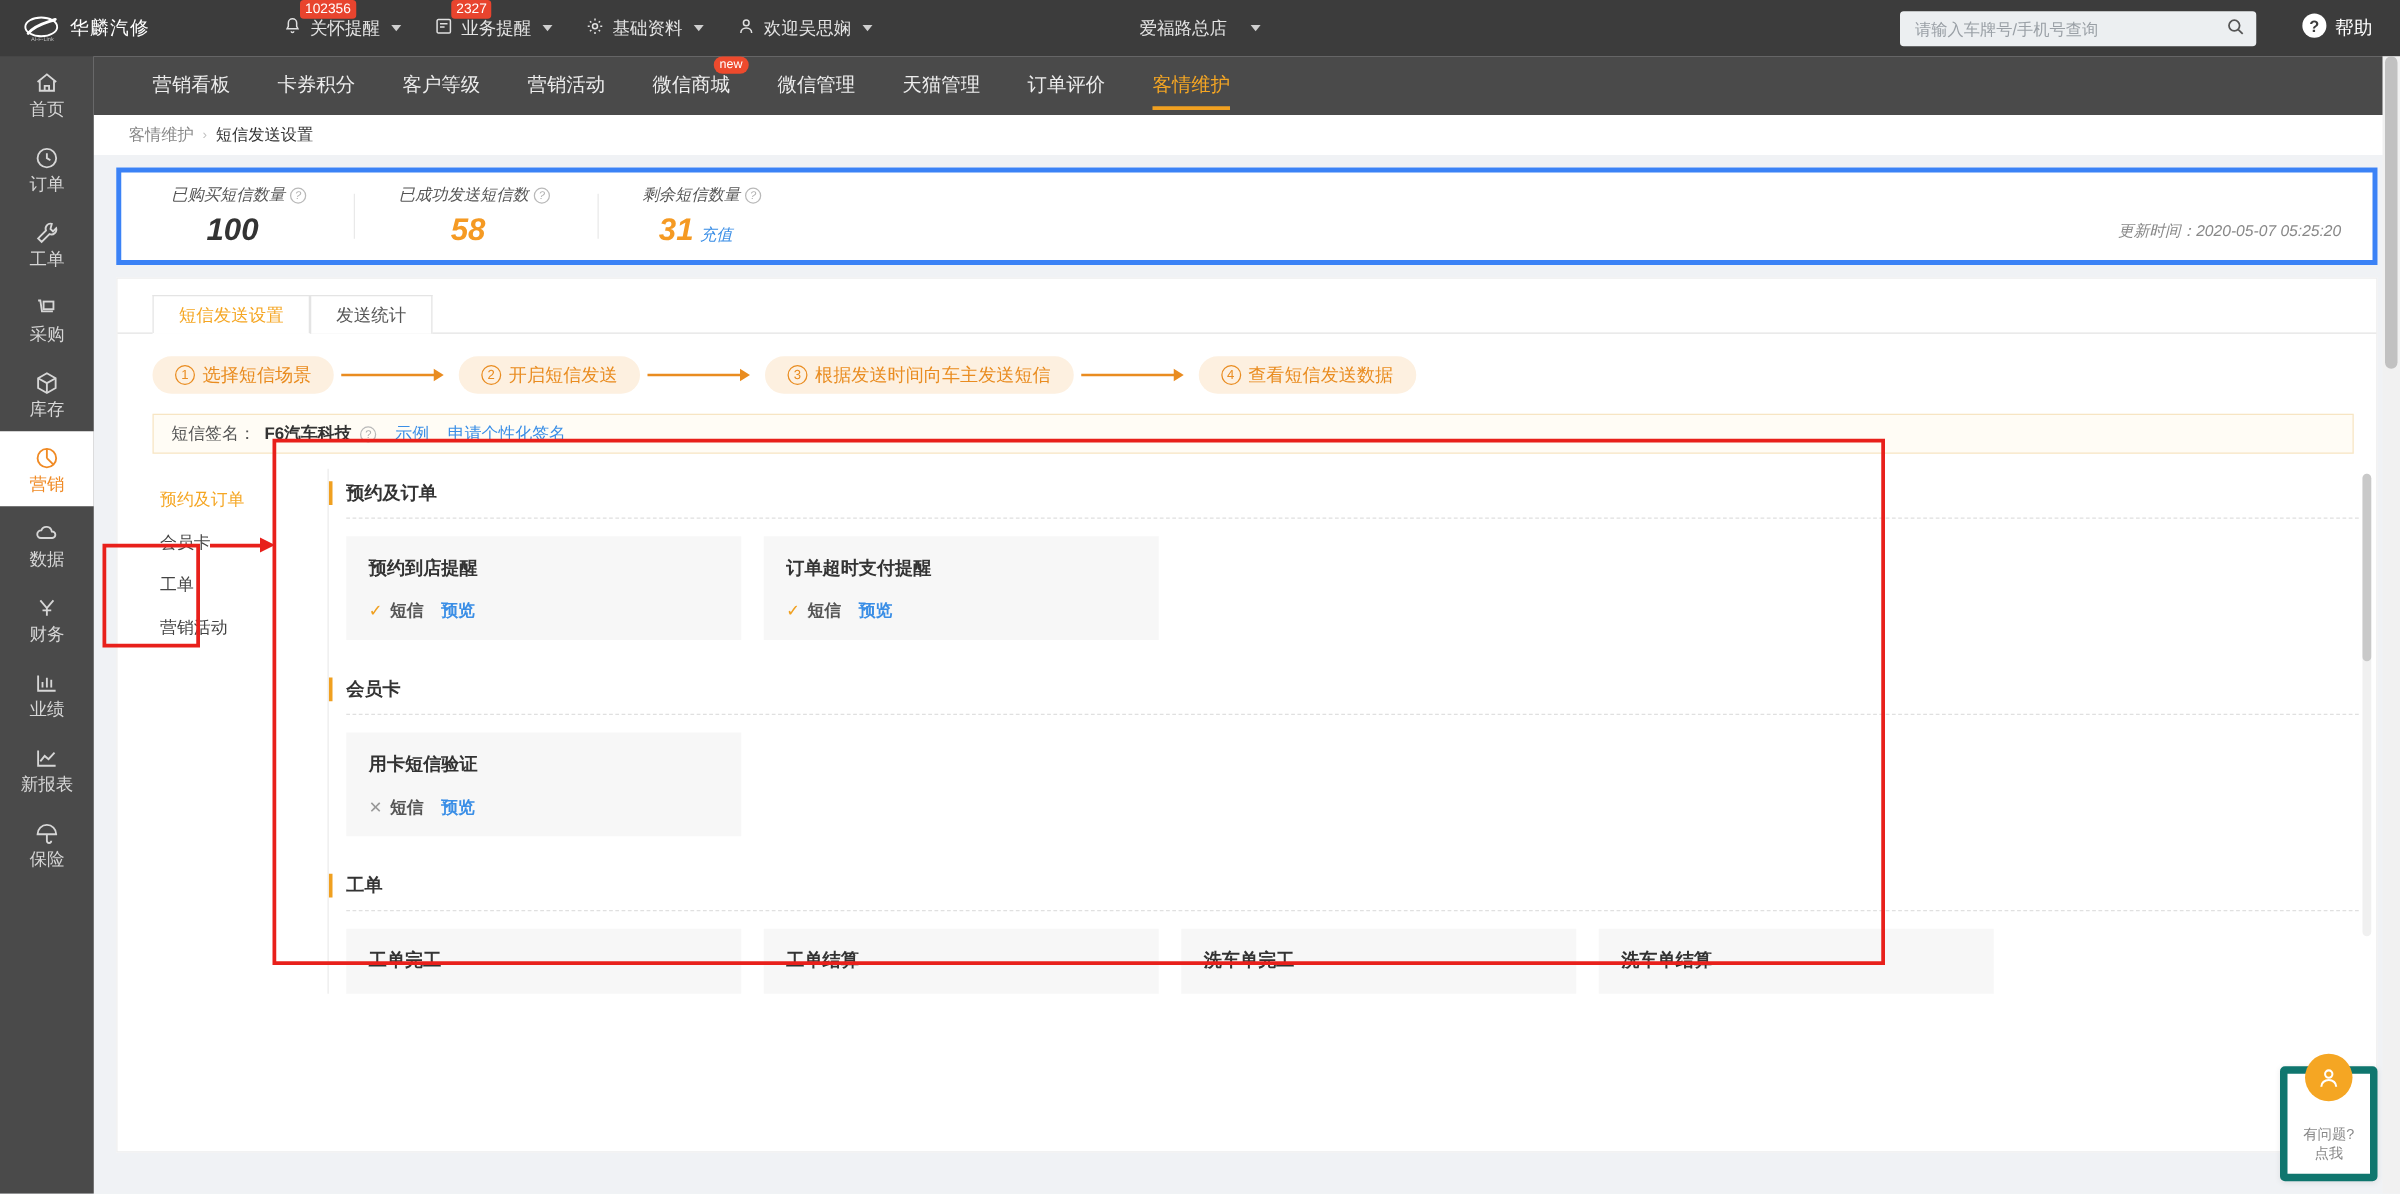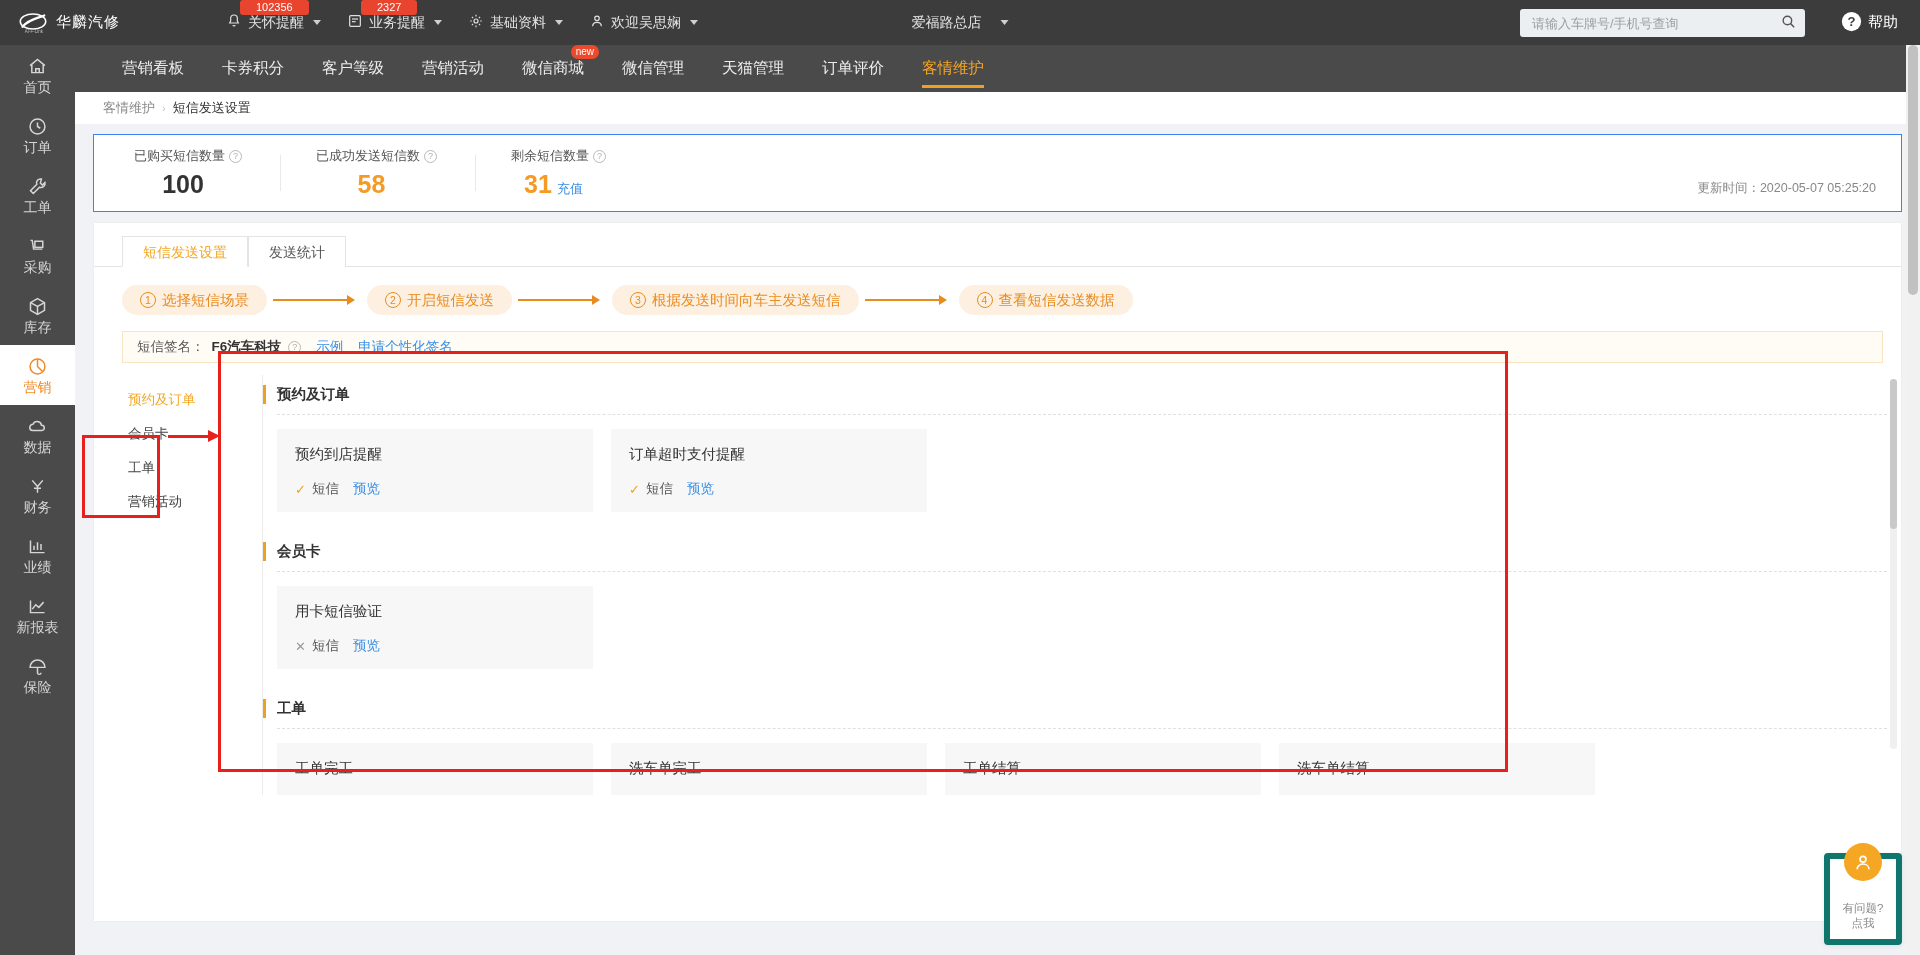--- a/index.html
+++ b/index.html
@@ -38,21 +38,21 @@
   .logo-text { font-size: 15px; color: #fff; letter-spacing: 1px; }
   .tb-item {
     display: flex; align-items: center; gap: 6px; margin-left: 26px;
     cursor: pointer; position: relative; white-space: nowrap;
   }
   .tb-item svg { width: 16px; height: 16px; }
   .caret { width: 0; height: 0; border-left: 4px solid transparent;
            border-right: 4px solid transparent; border-top: 5px solid #cfcfcf; margin-left: 3px; }
   .badge {
     position: absolute; top: -13px; left: 14px; background: #e8442e; color: #fff;
-    font-size: 11px; line-height: 14px; height: 15px; padding: 0 16px; border-radius: 3px;
+    font-size: 11px; line-height: 14px; height: 15px; padding: 0 4px; border-radius: 3px;
     font-family: "Liberation Sans", sans-serif;
   }
   .store-sel {
     position: absolute; left: 50%; transform: translateX(-50%);
     display: flex; align-items: center; gap: 16px; cursor: pointer; font-size: 14px;
   }
   .search-box {
     position: absolute; right: 115px; top: 9px; width: 285px; height: 28px;
     background: #eceff1; border-radius: 3px; display: flex; align-items: center;
     padding: 0 8px 0 12px;
@@ -93,22 +93,22 @@
     height: 32px; display: flex; align-items: center; padding-left: 28px;
     font-size: 13px; color: #888; gap: 7px; background: #fff;
   }
   .breadcrumb .sep { color: #c2c2c2; font-size: 11px; }
   .breadcrumb .cur { color: #333; }
 
   .content { flex: 1; padding: 10px 18px 0 18px; overflow: hidden; position: relative; }
 
   
   .stats-card {
-    background: #fff; border: 1px solid #3b82f6; height: 78px;
-    display: flex; align-items: center; position: relative; padding-left: 40px;
+    background: #fff; border: 4px solid #3b82f6; height: 78px;
+    display: flex; align-items: center; position: relative; padding-left: 40px; font-style: italic;
   }
   .stat { padding: 0 38px 0 0; min-width: 145px; position: relative; }
   .stat + .stat { padding-left: 36px; }
   .stat + .stat::before {
     content: ""; position: absolute; left: 0; top: 8px; bottom: 8px;
     width: 1px; background: #e9e9e9;
   }
   .stat-label { font-size: 13px; color: #555; display: flex; align-items: center; gap: 4px; }
   .q-icon {
     display: inline-flex; align-items: center; justify-content: center;
@@ -182,21 +182,21 @@
     font-size: 14.5px; color: #333; font-weight: bold; padding: 10px 0 10px 14px;
     position: relative; display: flex; align-items: center;
   }
   .group-title::before {
     content: ""; position: absolute; left: 0; top: 10px; bottom: 10px; width: 3px; background: #f0a020;
   }
   .group-divider { border-top: 1px dashed #e0e0e0; margin: 0 14px 0 14px; }
   .cards { display: flex; flex-wrap: wrap; padding: 14px 14px 6px 14px; gap: 0; }
   .card {
     width: 316px; background: #f7f7f7; padding: 16px 18px 14px 18px; margin-right: 18px;
-    margin-bottom: 14px; min-height: 74px;
+    margin-bottom: 14px; min-height: 74px; font-weight: bold;
   }
   .card-title { font-size: 14.5px; color: #333; }
   .card-row { display: flex; align-items: center; gap: 6px; margin-top: 16px; font-size: 13.5px; color: #555; }
   .tick { color: #f0a020; font-size: 13px; }
   .cross { color: #999; font-size: 13px; }
   .preview { color: #3a8ee6; cursor: pointer; margin-left: 8px; }
 
   .vscroll {
     position: absolute; right: 4px; top: 4px; width: 7px; height: 370px;
     background: #f0f0f0; border-radius: 4px;
@@ -584,29 +584,29 @@
             <div class="cards">
               <div class="card">
                 <div class="card-title">工单完工</div>
                 <div class="card-row">
 
                   <span>短信</span>
                   <span class="preview">预览</span>
                 </div>
               </div>
               <div class="card">
-                <div class="card-title">洗车单完工</div>
+                <div class="card-title">工单结算</div>
                 <div class="card-row">
 
                   <span>短信</span>
                   <span class="preview">预览</span>
                 </div>
               </div>
               <div class="card">
-                <div class="card-title">工单结算</div>
+                <div class="card-title">洗车单完工</div>
                 <div class="card-row">
 
                   <span>短信</span>
                   <span class="preview">预览</span>
                 </div>
               </div>
               <div class="card">
                 <div class="card-title">洗车单结算</div>
                 <div class="card-row">
 

